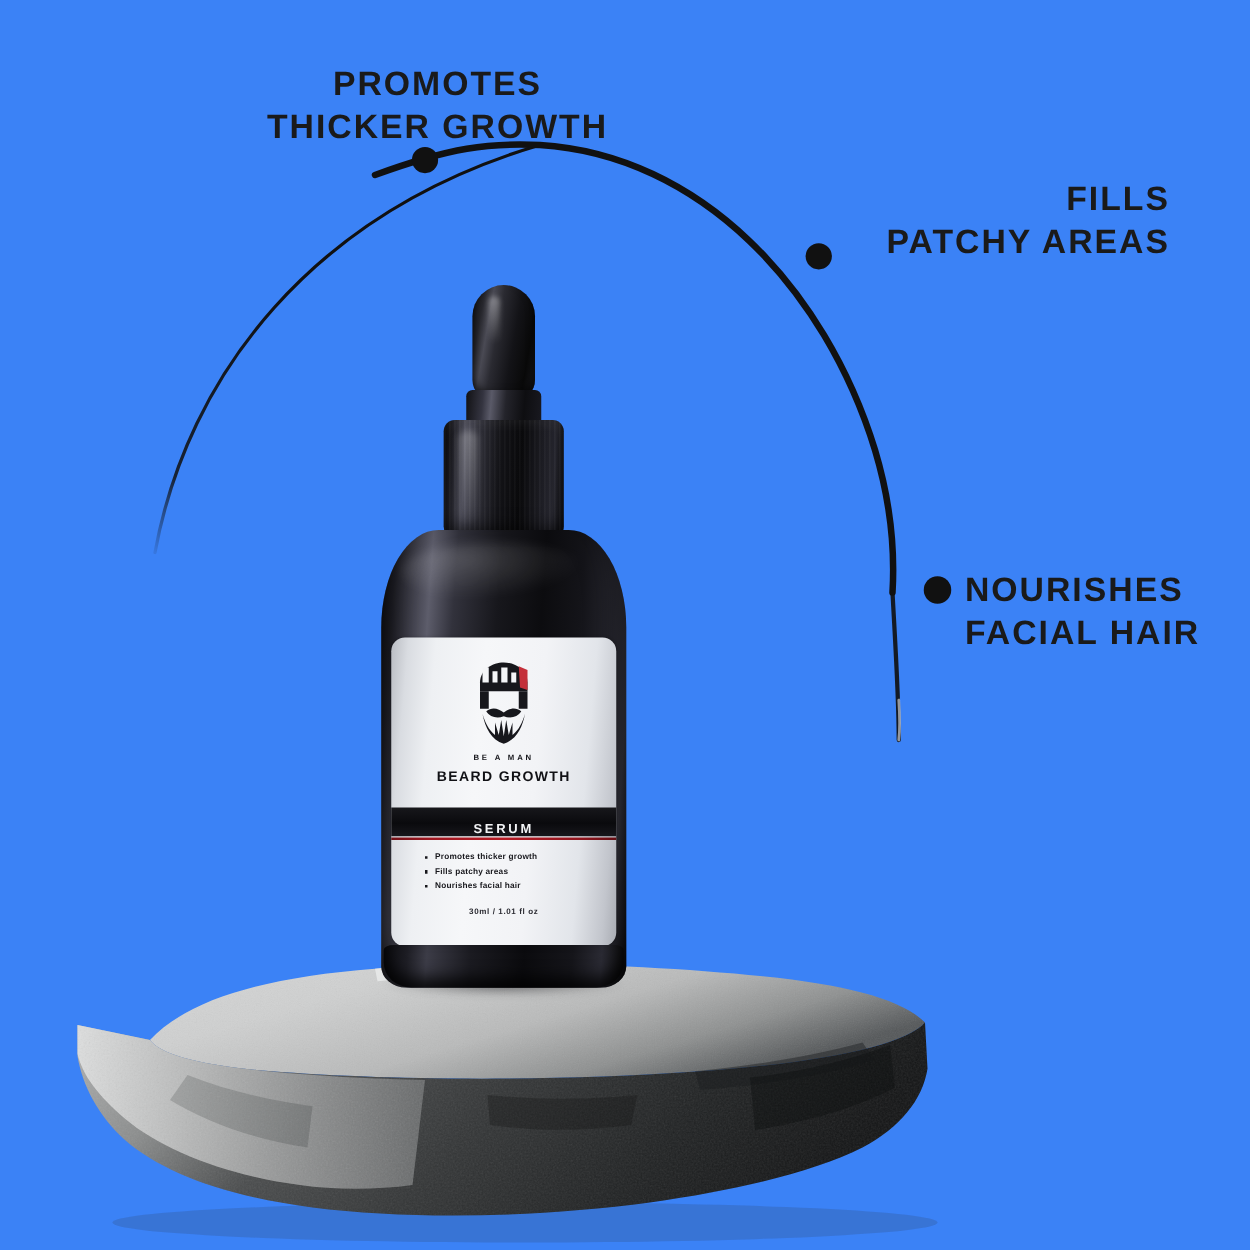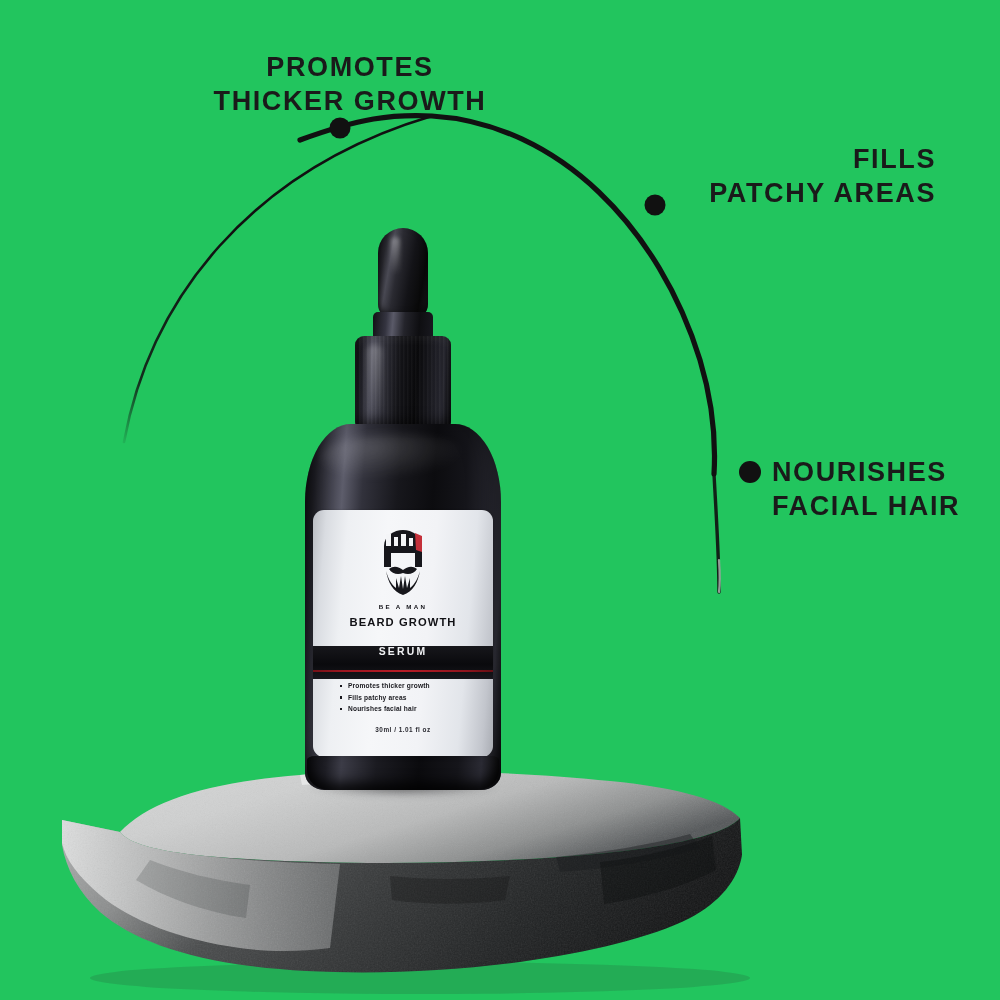--- a/index.html
+++ b/index.html
@@ -8,21 +8,21 @@
     padding: 0;
     background: #ffffff;
   }
   body {
     font-family: "Liberation Sans", sans-serif;
   }
   #stage {
     position: relative;
     width: 1000px;
     height: 1000px;
-    background: #22c55e;
+    background: #3b82f6;
     overflow: hidden;
   }
 
   
   .callout {
     position: absolute;
     color: #1a1a1a;
     font-family: "Liberation Sans", sans-serif;
     font-weight: 700;
     font-size: 27px;
@@ -229,24 +229,24 @@
     font-size: 11.2px;
     font-weight: 700;
     letter-spacing: 1.1px;
     color: #111115;
   }
   .serum-band {
     position: absolute;
     left: -4px;
     right: -4px;
     top: 136px;
-    height: 33px;
+    height: 23px;
     background: linear-gradient(180deg, #17171b 0%, #0a0a0d 55%, #17171c 100%);
     display: flex;
-    align-items: flex-start;
+    align-items: flex-end;
     justify-content: center;
   }
   .serum-band span {
     font-size: 10.4px;
     font-weight: 700;
     letter-spacing: 2.2px;
     color: #f2f3f5;
   }
   .red-rule {
     position: absolute;

